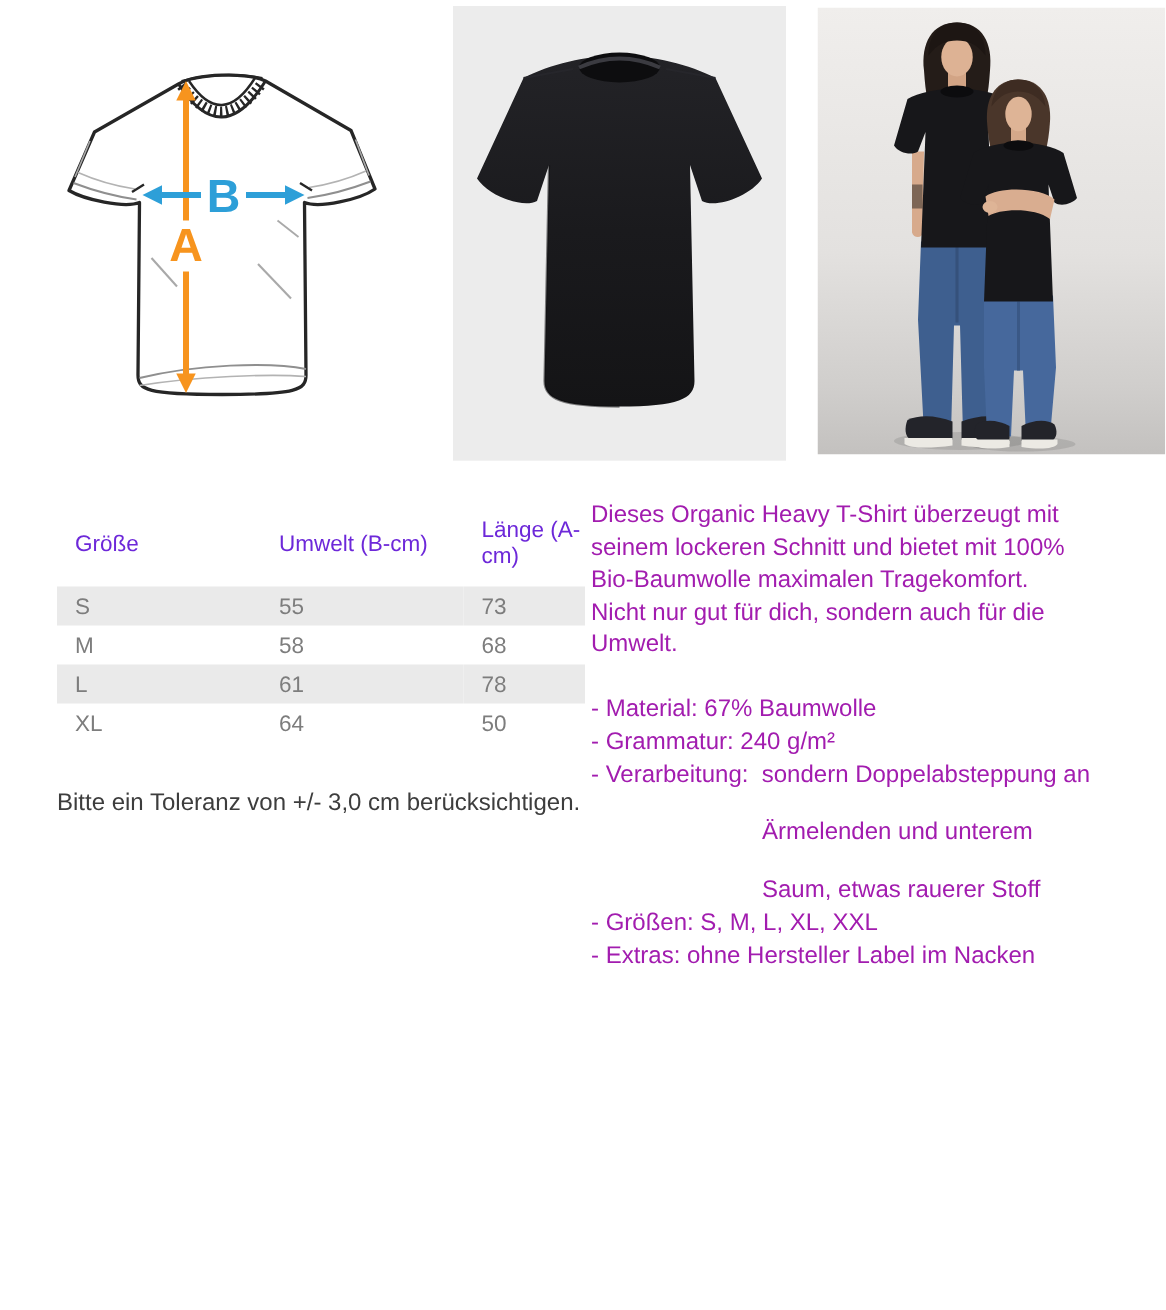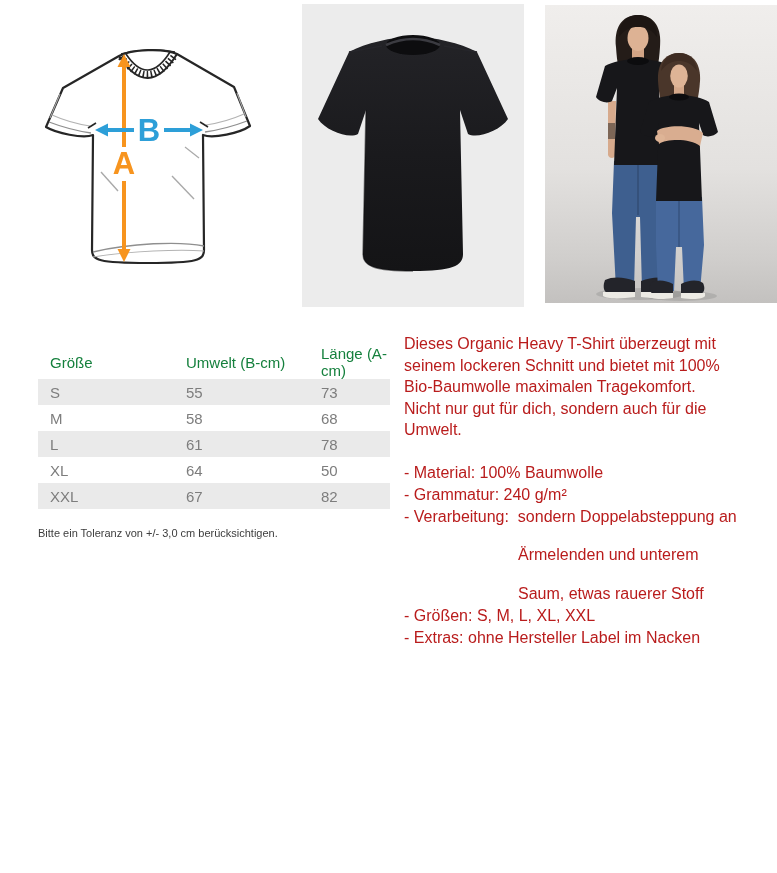--- a/index.html
+++ b/index.html
@@ -10,28 +10,28 @@
   
   .gallery-item { position:absolute; }
   .diagram { left:0; top:0; width:300px; height:320px; background:#fff; }
   .product-photo { left:302px; top:4px; width:222px; height:303px; background:#ececec; }
   .models-photo { left:545px; top:5px; width:232px; height:298px; }
   .gallery-item svg { display:block; width:100%; height:100%; }
 
   
   .size-table { position:absolute; left:38px; top:345px; width:352px; border-collapse:collapse; table-layout:fixed; font-size:15px; }
   .size-table col.c1 { width:136px; } .size-table col.c2 { width:135px; } .size-table col.c3 { width:81px; }
-  .size-table th { font-weight:normal; color:#15803d; text-align:left; height:27px; padding:0 0 0 12px; }
+  .size-table th { font-weight:normal; color:#6d28d9; text-align:left; height:27px; padding:0 0 12px 12px; }
   .size-table td { color:#7d7d7d; height:26px; padding:0 0 0 12px; }
   .size-table tbody tr:nth-child(odd) { background:#eaeaea; }
 
-  .tolerance { position:absolute; left:38px; top:527px; font-size:11px; color:#3d3d3d; }
+  .tolerance { position:absolute; left:38px; top:527px; font-size:16px; color:#3d3d3d; }
 
   
-  .right-col { position:absolute; left:404px; top:333px; width:346px; font-size:16px; line-height:21.5px; color:#b91c1c; }
+  .right-col { position:absolute; left:394px; top:333px; width:346px; font-size:16px; line-height:21.5px; color:#a21caf; }
   .right-col p { white-space:pre-wrap; margin:0 0 21px 0; }
   .specs { margin-top:3px; }
   .spec-line { white-space:pre-wrap; line-height:22.3px; }
   .spec-line.indent { padding-left:114px;margin-top:16px; }
 </style>
 </head>
 <body>
 
 <div class="canvas">
 
@@ -180,38 +180,33 @@
       <tr>
         <td>L</td>
         <td>61</td>
         <td>78</td>
       </tr>
       <tr>
         <td>XL</td>
         <td>64</td>
         <td>50</td>
       </tr>
-      <tr>
-        <td>XXL</td>
-        <td>67</td>
-        <td>82</td>
-      </tr>
     </tbody>
   </table>
 
   <div class="tolerance">Bitte ein Toleranz von +/- 3,0 cm berücksichtigen.</div>
 
   <div class="right-col">
     <p>Dieses Organic Heavy T-Shirt überzeugt mit
 seinem lockeren Schnitt und bietet mit 100%
 Bio-Baumwolle maximalen Tragekomfort.
 Nicht nur gut für dich, sondern auch für die
 Umwelt.</p>
     <div class="specs">
-      <div class="spec-line">- Material: 100% Baumwolle</div>
+      <div class="spec-line">- Material: 67% Baumwolle</div>
       <div class="spec-line">- Grammatur: 240 g/m²</div>
       <div class="spec-line">- Verarbeitung:  sondern Doppelabsteppung an</div>
       <div class="spec-line indent">Ärmelenden und unterem</div>
       <div class="spec-line indent">Saum, etwas rauerer Stoff</div>
       <div class="spec-line">- Größen: S, M, L, XL, XXL</div>
       <div class="spec-line">- Extras: ohne Hersteller Label im Nacken</div>
     </div>
   </div>
 
 </div>

